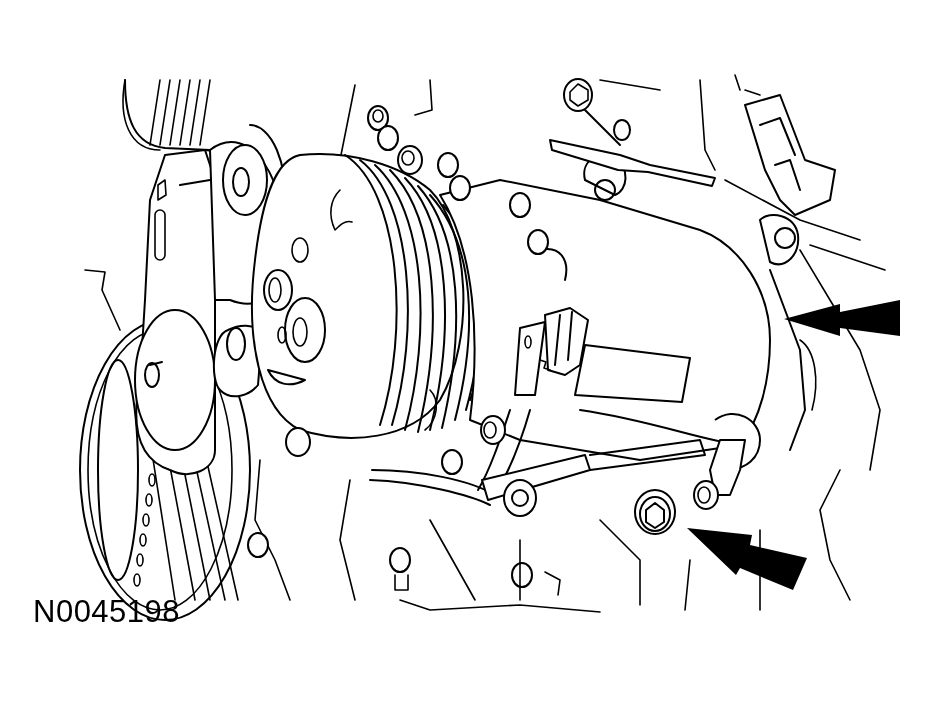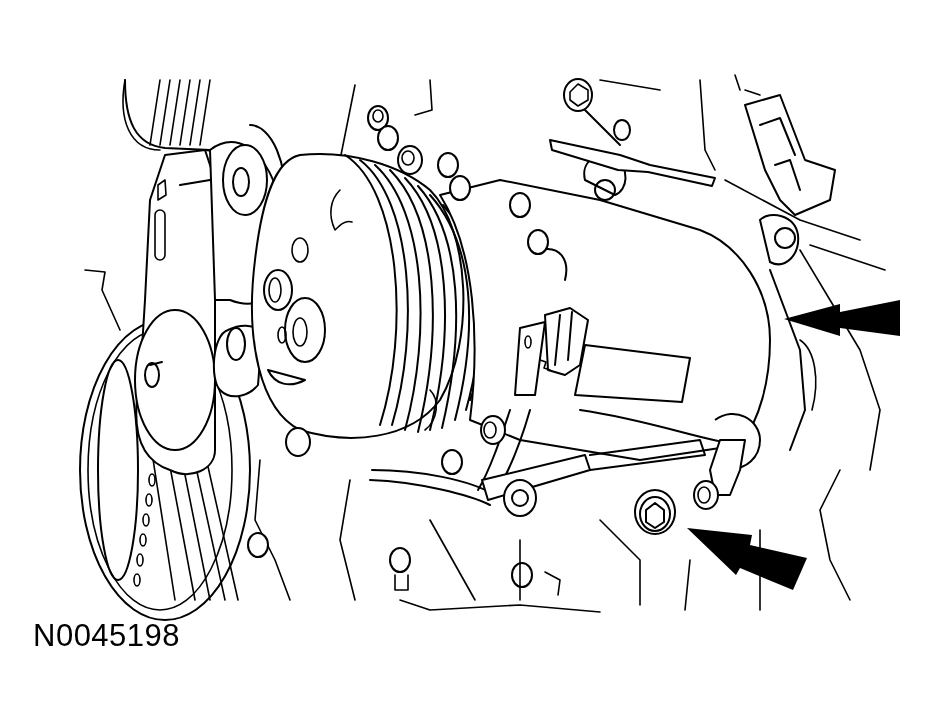--- a/index.html
+++ b/index.html
@@ -5,21 +5,21 @@
   html, body { margin: 0; padding: 0; background: #ffffff; }
   body { width: 942px; height: 704px; overflow: hidden; position: relative; }
   #figure { position: absolute; left: 0; top: 0; width: 942px; height: 704px; }
   svg .ln { fill: none; stroke: #000; stroke-width: 2; stroke-linecap: round; stroke-linejoin: round; }
   svg .thin { fill: none; stroke: #000; stroke-width: 1.6; stroke-linecap: round; stroke-linejoin: round; }
   svg .wf { fill: #fff; stroke: #000; stroke-width: 2; stroke-linejoin: round; }
   svg .blk { fill: #000; stroke: none; }
   .fig-id {
     position: absolute; left: 33px; top: 596px;
     font-family: "Liberation Sans", sans-serif; font-size: 31px; font-weight: 400;
-    color: #000; letter-spacing: 0.5px; line-height: 1; margin-top: 24px;
+    color: #000; letter-spacing: 0.5px; line-height: 1;
   }
 </style>
 </head>
 <body>
 
 <div id="figure">
 <svg width="942" height="704" viewBox="0 0 942 704" xmlns="http://www.w3.org/2000/svg">
 
   <g>
     <path class="thin" d="M125 80 C118 120 130 150 160 150"></path>

